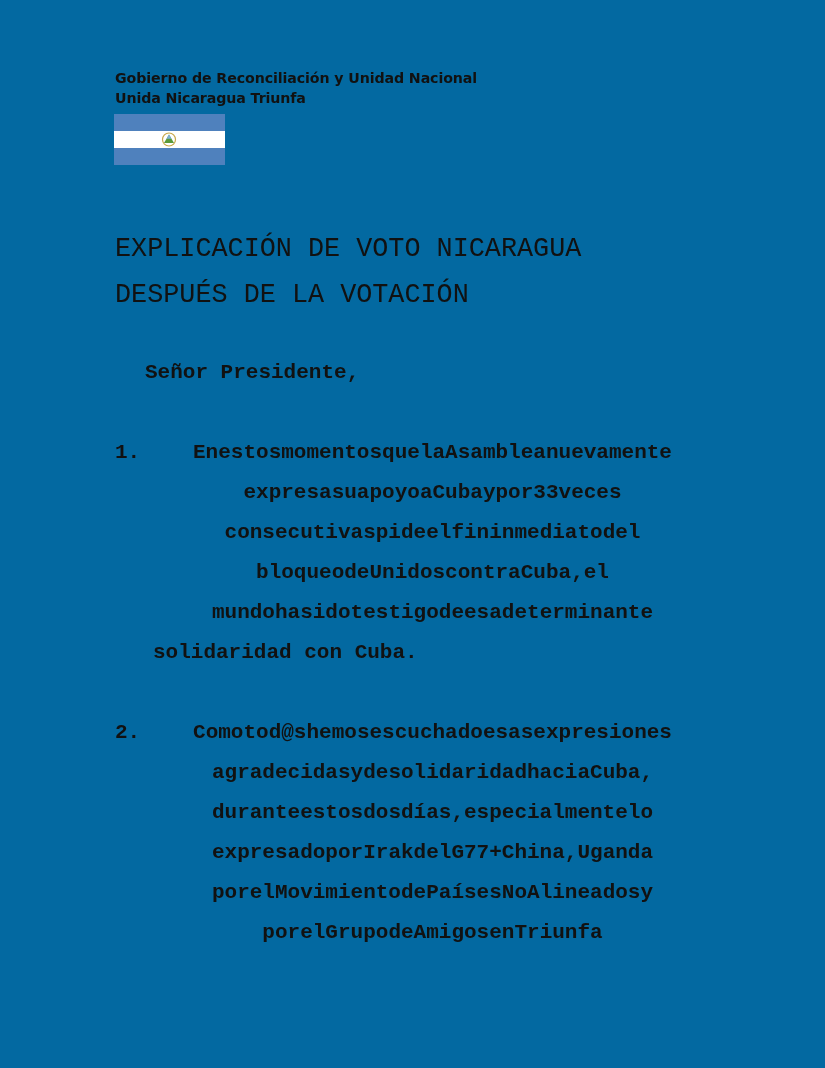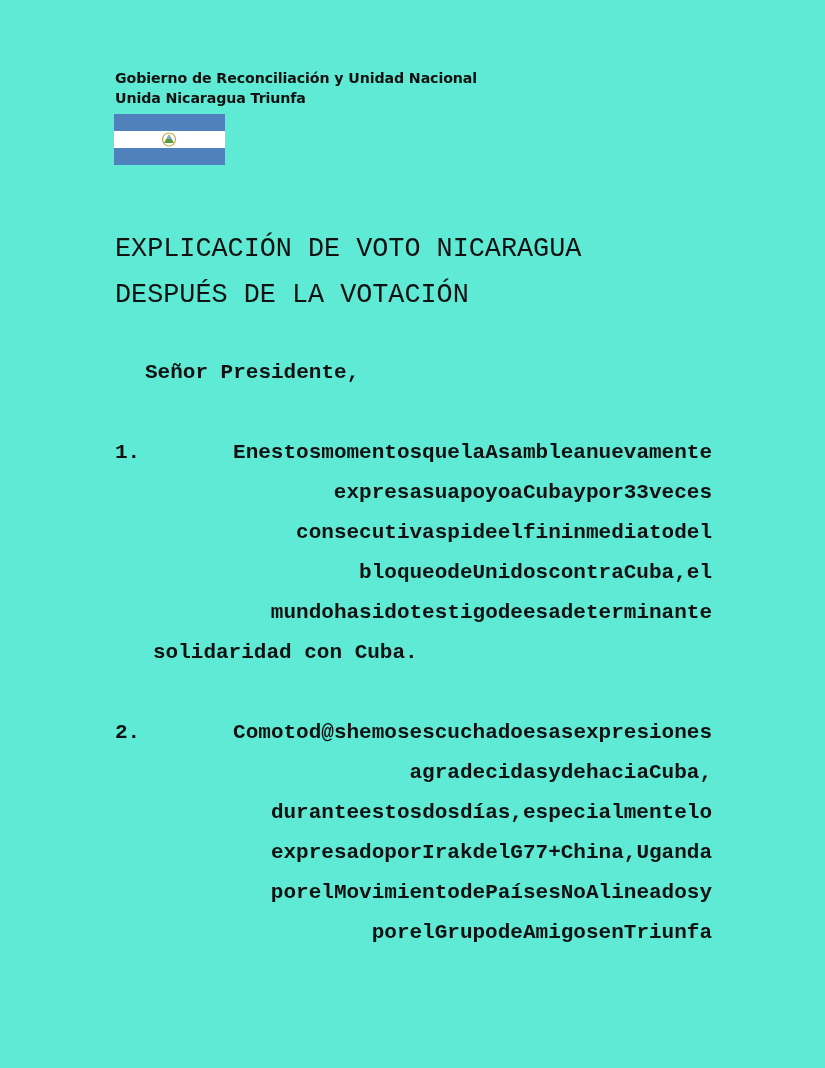--- a/index.html
+++ b/index.html
@@ -12,21 +12,21 @@
       height: 1068px;
       position: relative;
       overflow: hidden;
       color: #111111;
     }
     .page {
       position: absolute;
       left: 0; top: 0;
       width: 825px;
       height: 1068px;
-      background: #5eead4;
+      background: #0369a1;
     }
     .letterhead {
       position: absolute;
       left: 115px;
       top: 68px;
       font-family: "DejaVu Sans", sans-serif;
       font-weight: bold;
       font-size: 14.2px;
       line-height: 20px;
       color: #111111;
@@ -97,21 +97,21 @@
       text-align: justify;
       text-align-last: justify;
       white-space: nowrap;
       height: 40px;
     }
     .item .line.last {
       text-align-last: left;
     }
     .item .line .jw {
       display: flex;
-      justify-content: flex-end;
+      justify-content: center;
     }
   </style>
 </head>
 <body>
 
 <div class="page">
 
   <div class="letterhead">
     <div>Gobierno de Reconciliación y Unidad Nacional</div>
     <div>Unida Nicaragua Triunfa</div>
@@ -205,20 +205,21 @@
           <span>escuchado</span>
           <span>esas</span>
           <span>expresiones</span>
         </span>
       </span>
     <span class="line">
         <span class="jw">
           <span>agradecidas</span>
           <span>y</span>
           <span>de</span>
+          <span>solidaridad</span>
           <span>hacia</span>
           <span>Cuba,</span>
         </span>
       </span>
     <span class="line">
         <span class="jw">
           <span>durante</span>
           <span>estos</span>
           <span>dos</span>
           <span>días,</span>

